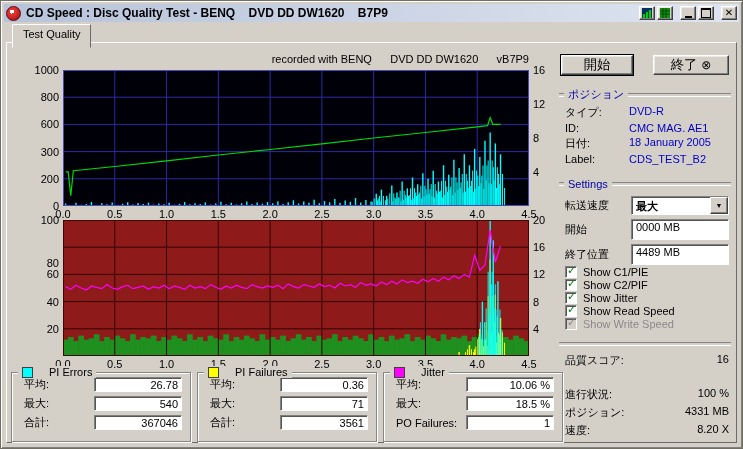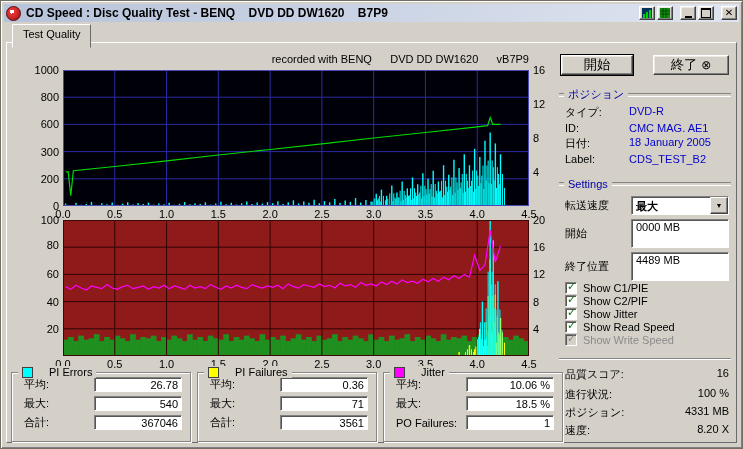--- a/index.html
+++ b/index.html
@@ -54,21 +54,21 @@
   .ln.post{flex:1;margin-left:4px;}
   .irow{display:flex;margin:1px 0 1px 6px;gap:24px;}
   .ilabel{width:40px;}
   .ivalue{color:#0000c8;}
   .setrow{display:flex;align-items:center;justify-content:space-between;margin:4px 2px 0 6px;}
   .combo{width:98px;height:19px;box-sizing:border-box;background:#ffffff;border:1px solid;border-color:#808080 #ffffff #ffffff #808080;
          box-shadow:inset 1px 1px 0 #565656;display:flex;align-items:stretch;}
   .combo .val{flex:1;padding:2px 0 4px 4px;font-weight:bold;}
   .dbtn{width:16px;background:#d4d0c8;border:1px solid;border-color:#ffffff #404040 #404040 #ffffff;
         box-shadow:inset -1px -1px 0 #808080;display:flex;align-items:center;justify-content:center;font-size:7px;}
-  .ifield{width:98px;height:29px;box-sizing:border-box;background:#ffffff;border:1px solid;border-color:#808080 #ffffff #ffffff #808080;
+  .ifield{width:98px;height:21px;box-sizing:border-box;background:#ffffff;border:1px solid;border-color:#808080 #ffffff #ffffff #808080;
           box-shadow:inset 1px 1px 0 #565656;padding:1px 0 0 4px;}
   .cbrow{display:flex;align-items:center;gap:6px;height:15px;margin-left:6px;margin-top:1px;}
   .cbrow:first-of-type{margin-top:8px;}
   .cbbox{width:12px;height:12px;box-sizing:border-box;background:#ffffff;border:1px solid;border-color:#808080 #ffffff #ffffff #808080;
          box-shadow:inset 1px 1px 0 #565656;position:relative;}
   .tick{position:absolute;left:1px;top:-3px;font-size:11px;font-weight:bold;color:#007a00;}
   .cbrow.disabled .cbbox{background:#d4d0c8;}
   .cbrow.disabled .tick{color:#8a8a8a;}
   .cbrow.disabled .cblabel{color:#8a8a8a;}
   .hrline{height:2px;border-top:1px solid #868686;border-bottom:1px solid #ffffff;margin:12px 0 4px 0;}
@@ -491,21 +491,21 @@
           <line x1="426.2733333333333" y1="136" x2="426.2733333333333" y2="95.53999999999999" stroke="#00ffff" stroke-width="1"></line>
           <line x1="434.93333333333334" y1="136" x2="434.93333333333334" y2="61.19999999999999" stroke="#00ffff" stroke-width="1.4"></line>
           <line x1="436.93333333333334" y1="136" x2="436.93333333333334" y2="89.624" stroke="#00ffff" stroke-width="1"></line>
           <line x1="432.93333333333334" y1="136" x2="432.93333333333334" y2="89.624" stroke="#00ffff" stroke-width="1"></line>
           <line x1="438.93333333333334" y1="136" x2="438.93333333333334" y2="109.82" stroke="#00ffff" stroke-width="1"></line>
           <line x1="430.93333333333334" y1="136" x2="430.93333333333334" y2="109.82" stroke="#00ffff" stroke-width="1"></line>
           <polyline points="2.588888888888889,66.64 7.766666666666668,69.36 12.944444444444443,65.28 18.122222222222224,68 23.3,70.04 28.47777777777778,65.96 33.655555555555566,67.32 38.833333333333336,68.68 44.01111111111112,64.6 49.1888888888889,68 54.36666666666667,69.36 59.54444444444445,66.64 64.72222222222224,65.28 69.9,68.68 75.07777777777778,67.32 80.25555555555556,65.96 85.43333333333334,69.36 90.61111111111113,66.64 95.78888888888889,68 100.96666666666667,65.28 106.14444444444443,68.68 111.32222222222221,65.96 116.5,67.32 121.67777777777779,69.36 126.85555555555557,65.28 132.03333333333333,68 137.2111111111111,66.64 142.3888888888889,68.68 147.56666666666666,64.6 152.74444444444444,67.32 157.92222222222222,69.36 163.1,65.96 168.27777777777777,68 173.45555555555555,65.28 178.63333333333335,67.32 183.8111111111111,68.68 188.98888888888888,64.6 194.16666666666669,66.64 199.34444444444446,68 204.5222222222222,65.96 209.7,67.32 214.8777777777778,65.28 220.05555555555554,68.68 225.23333333333332,63.92 230.41111111111113,66.64 235.58888888888887,68 240.76666666666668,64.6 245.94444444444446,65.96 251.12222222222226,67.32 256.3,63.92 261.47777777777776,66.64 266.65555555555557,65.28 271.83333333333337,68 277.0111111111112,63.24000000000001 282.1888888888889,65.96 287.3666666666667,64.6 292.5444444444444,67.32 297.7222222222222,62.56 302.90000000000003,65.28 308.0777777777778,63.92 313.25555555555553,65.96 318.43333333333334,61.879999999999995 323.6111111111111,64.6 328.7888888888889,61.19999999999999 333.9666666666667,63.92 339.14444444444445,59.84 344.32222222222225,62.56 349.5,61.19999999999999 354.6777777777778,63.24000000000001 359.85555555555555,59.16 365.0333333333333,61.879999999999995 370.21111111111117,58.47999999999999 375.3888888888889,61.19999999999999 380.5666666666667,57.120000000000005 385.74444444444447,59.84 390.9222222222222,55.75999999999999 396.1,58.47999999999999 401.2777777777778,54.400000000000006 406.4555555555556,57.120000000000005 411.6333333333333,35.36 416.81111111111113,50.31999999999999 421.9888888888889,44.879999999999995 427.16666666666674,10.199999999999989 432.3444444444445,42.16 437.5222222222223,25.840000000000003" fill="none" stroke="#ff00ff" stroke-width="1.2"></polyline>
           <rect x="0.5" y="0.5" width="465" height="135" fill="none" stroke="#3c0808" stroke-width="1"></rect>
         </svg>
         <span class="axis-label" style="left: -37px; top: -6px; width: 33px; text-align: right;">100</span>
-        <span class="axis-label" style="left: -37px; top: 19px; width: 33px; text-align: right;">80</span>
+        <span class="axis-label" style="left: -37px; top: 37px; width: 33px; text-align: right;">80</span>
         <span class="axis-label" style="left: -37px; top: 48.4px; width: 33px; text-align: right;">60</span>
         <span class="axis-label" style="left: -37px; top: 75.6px; width: 33px; text-align: right;">40</span>
         <span class="axis-label" style="left: -37px; top: 102.8px; width: 33px; text-align: right;">20</span>
         <span class="axis-label" style="left: 470px; top: -6px; width: 26px;">20</span>
         <span class="axis-label" style="left: 470px; top: 21.2px; width: 26px;">16</span>
         <span class="axis-label" style="left: 470px; top: 48.4px; width: 26px;">12</span>
         <span class="axis-label" style="left: 470px; top: 75.6px; width: 26px;">8</span>
         <span class="axis-label" style="left: 470px; top: 102.8px; width: 26px;">4</span>
         <span class="axis-label" style="left: -14px; top: 138px; width: 28px; text-align: center;">0.0</span>
         <span class="axis-label" style="left: 37.7778px; top: 138px; width: 28px; text-align: center;">0.5</span>

